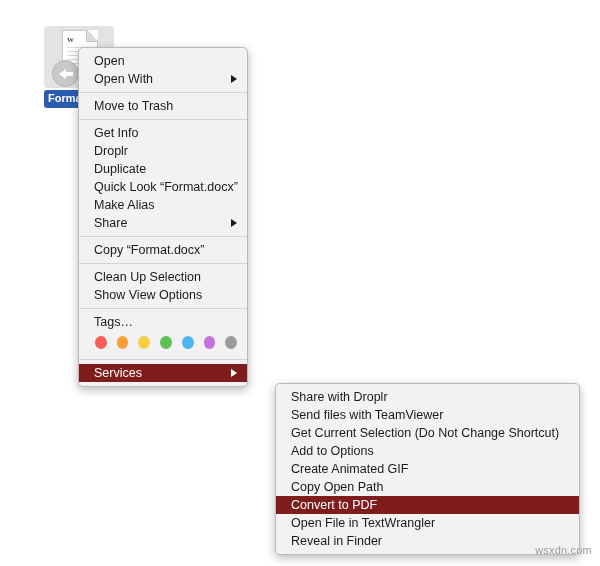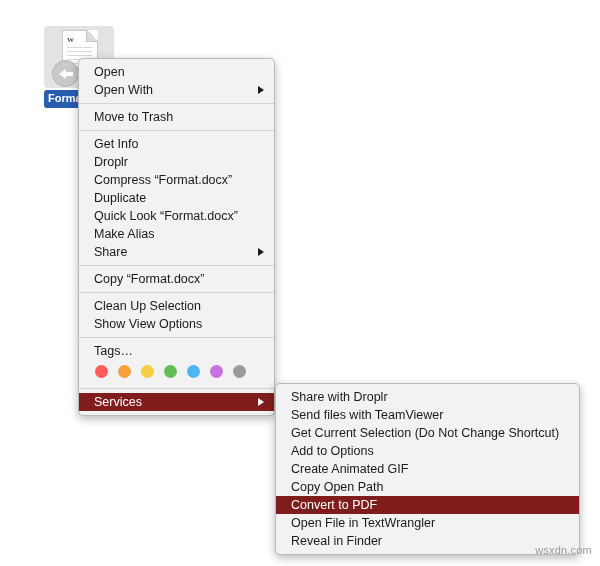--- a/index.html
+++ b/index.html
@@ -126,22 +126,22 @@
     position: absolute;
     background: #f2f2f2;
     border: 1px solid #b9b9b9;
     border-radius: 5px;
     box-shadow: 0 3px 10px rgba(0,0,0,0.28);
     padding: 4px 0;
     box-sizing: border-box;
   }
   #main-menu {
     left: 78px;
-    top: 58px;
-    width: 197px;
+    top: 47px;
+    width: 170px;
   }
   #services-submenu {
     left: 275px;
     top: 383px;
     width: 305px;
   }
   .menu-item {
     position: relative;
     height: 18px;
     line-height: 18px;
@@ -225,21 +225,20 @@
 </div>
 
 <div class="menu" id="main-menu">
     <div class="menu-item">Open</div>
     <div class="menu-item">Open With<span class="submenu-arrow"></span></div>
     <div class="menu-sep"></div>
     <div class="menu-item">Move to Trash</div>
     <div class="menu-sep"></div>
     <div class="menu-item">Get Info</div>
     <div class="menu-item">Droplr</div>
-    <div class="menu-item">Compress “Format.docx”</div>
     <div class="menu-item">Duplicate</div>
     <div class="menu-item">Quick Look “Format.docx”</div>
     <div class="menu-item">Make Alias</div>
     <div class="menu-item">Share<span class="submenu-arrow"></span></div>
     <div class="menu-sep"></div>
     <div class="menu-item">Copy “Format.docx”</div>
     <div class="menu-sep"></div>
     <div class="menu-item">Clean Up Selection</div>
     <div class="menu-item">Show View Options</div>
     <div class="menu-sep"></div>

